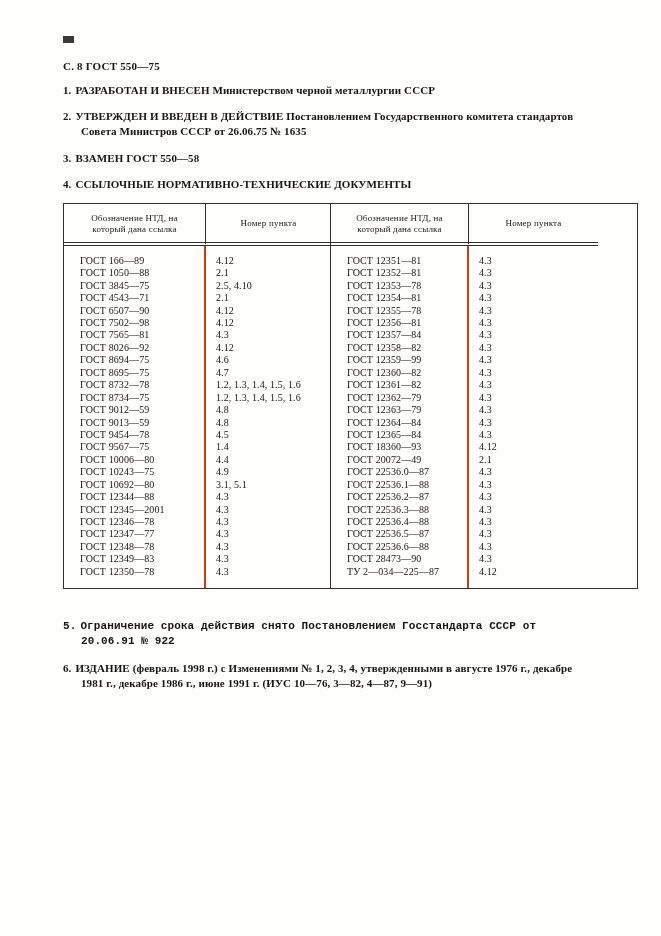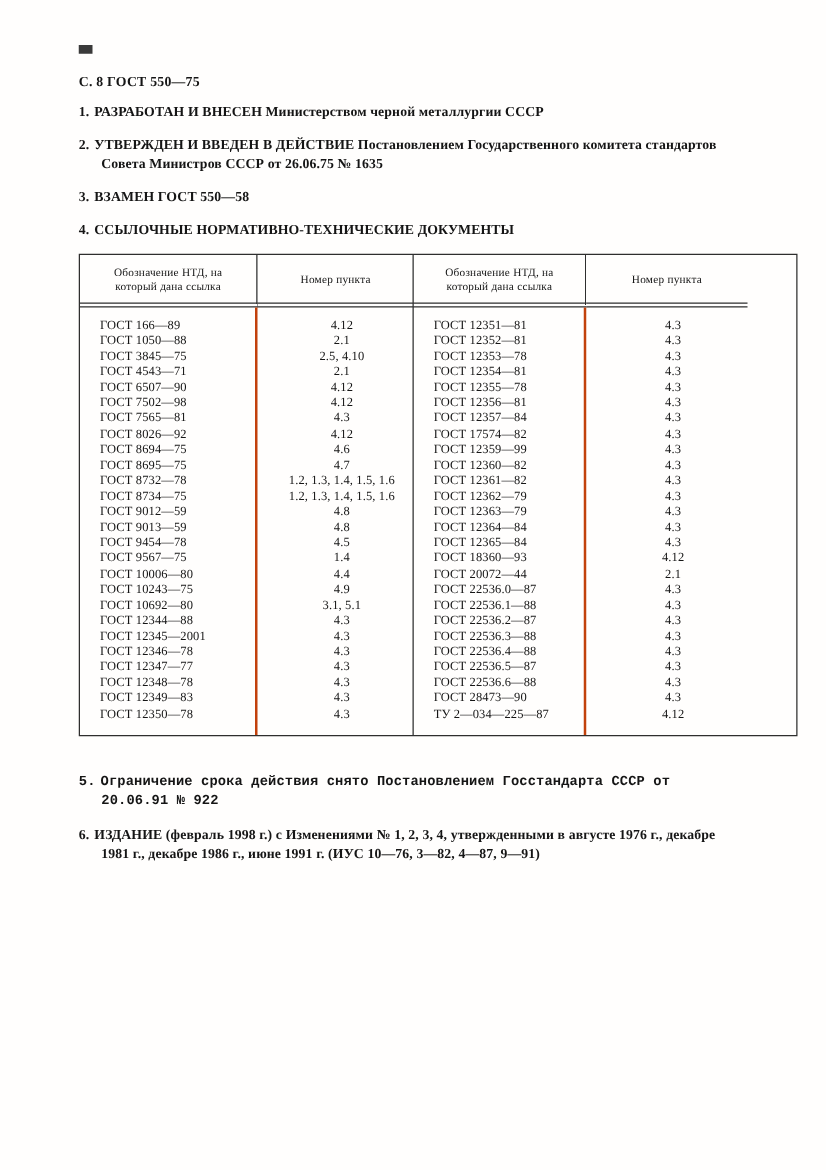--- a/index.html
+++ b/index.html
@@ -71,21 +71,21 @@
   .col { padding-top: 9px; padding-bottom: 10px; }
   .col.ntd { border-right: 2px solid #c2410c; }
 
   .cell {
     height: 12.45px; line-height: 12.45px;
     font-size: 10px;
     white-space: nowrap;
     letter-spacing: 0.1px;
   }
   .ntd-cell { padding-left: 16px; }
-  .num-cell { padding-left: 10px; text-align: center; }
+  .num-cell { padding-left: 10px; }
 </style>
 </head>
 <body>
 
 <div class="page">
   <div class="scan-artifact"></div>
 
   <div class="content">
 
     <div class="page-header">С. 8 ГОСТ 550—75</div>
@@ -171,30 +171,30 @@
         <div class="th ntd">Обозначение НТД, на который дана ссылка</div>
         <div class="th num">Номер пункта</div>
         <div class="col ntd">
             <div class="cell ntd-cell">ГОСТ 12351—81</div>
             <div class="cell ntd-cell">ГОСТ 12352—81</div>
             <div class="cell ntd-cell">ГОСТ 12353—78</div>
             <div class="cell ntd-cell">ГОСТ 12354—81</div>
             <div class="cell ntd-cell">ГОСТ 12355—78</div>
             <div class="cell ntd-cell">ГОСТ 12356—81</div>
             <div class="cell ntd-cell">ГОСТ 12357—84</div>
-            <div class="cell ntd-cell">ГОСТ 17574—82</div>
+            <div class="cell ntd-cell">ГОСТ 12358—82</div>
             <div class="cell ntd-cell">ГОСТ 12359—99</div>
             <div class="cell ntd-cell">ГОСТ 12360—82</div>
             <div class="cell ntd-cell">ГОСТ 12361—82</div>
             <div class="cell ntd-cell">ГОСТ 12362—79</div>
             <div class="cell ntd-cell">ГОСТ 12363—79</div>
             <div class="cell ntd-cell">ГОСТ 12364—84</div>
             <div class="cell ntd-cell">ГОСТ 12365—84</div>
             <div class="cell ntd-cell">ГОСТ 18360—93</div>
-            <div class="cell ntd-cell">ГОСТ 20072—44</div>
+            <div class="cell ntd-cell">ГОСТ 20072—49</div>
             <div class="cell ntd-cell">ГОСТ 22536.0—87</div>
             <div class="cell ntd-cell">ГОСТ 22536.1—88</div>
             <div class="cell ntd-cell">ГОСТ 22536.2—87</div>
             <div class="cell ntd-cell">ГОСТ 22536.3—88</div>
             <div class="cell ntd-cell">ГОСТ 22536.4—88</div>
             <div class="cell ntd-cell">ГОСТ 22536.5—87</div>
             <div class="cell ntd-cell">ГОСТ 22536.6—88</div>
             <div class="cell ntd-cell">ГОСТ 28473—90</div>
             <div class="cell ntd-cell">ТУ 2—034—225—87</div>
           </div>

